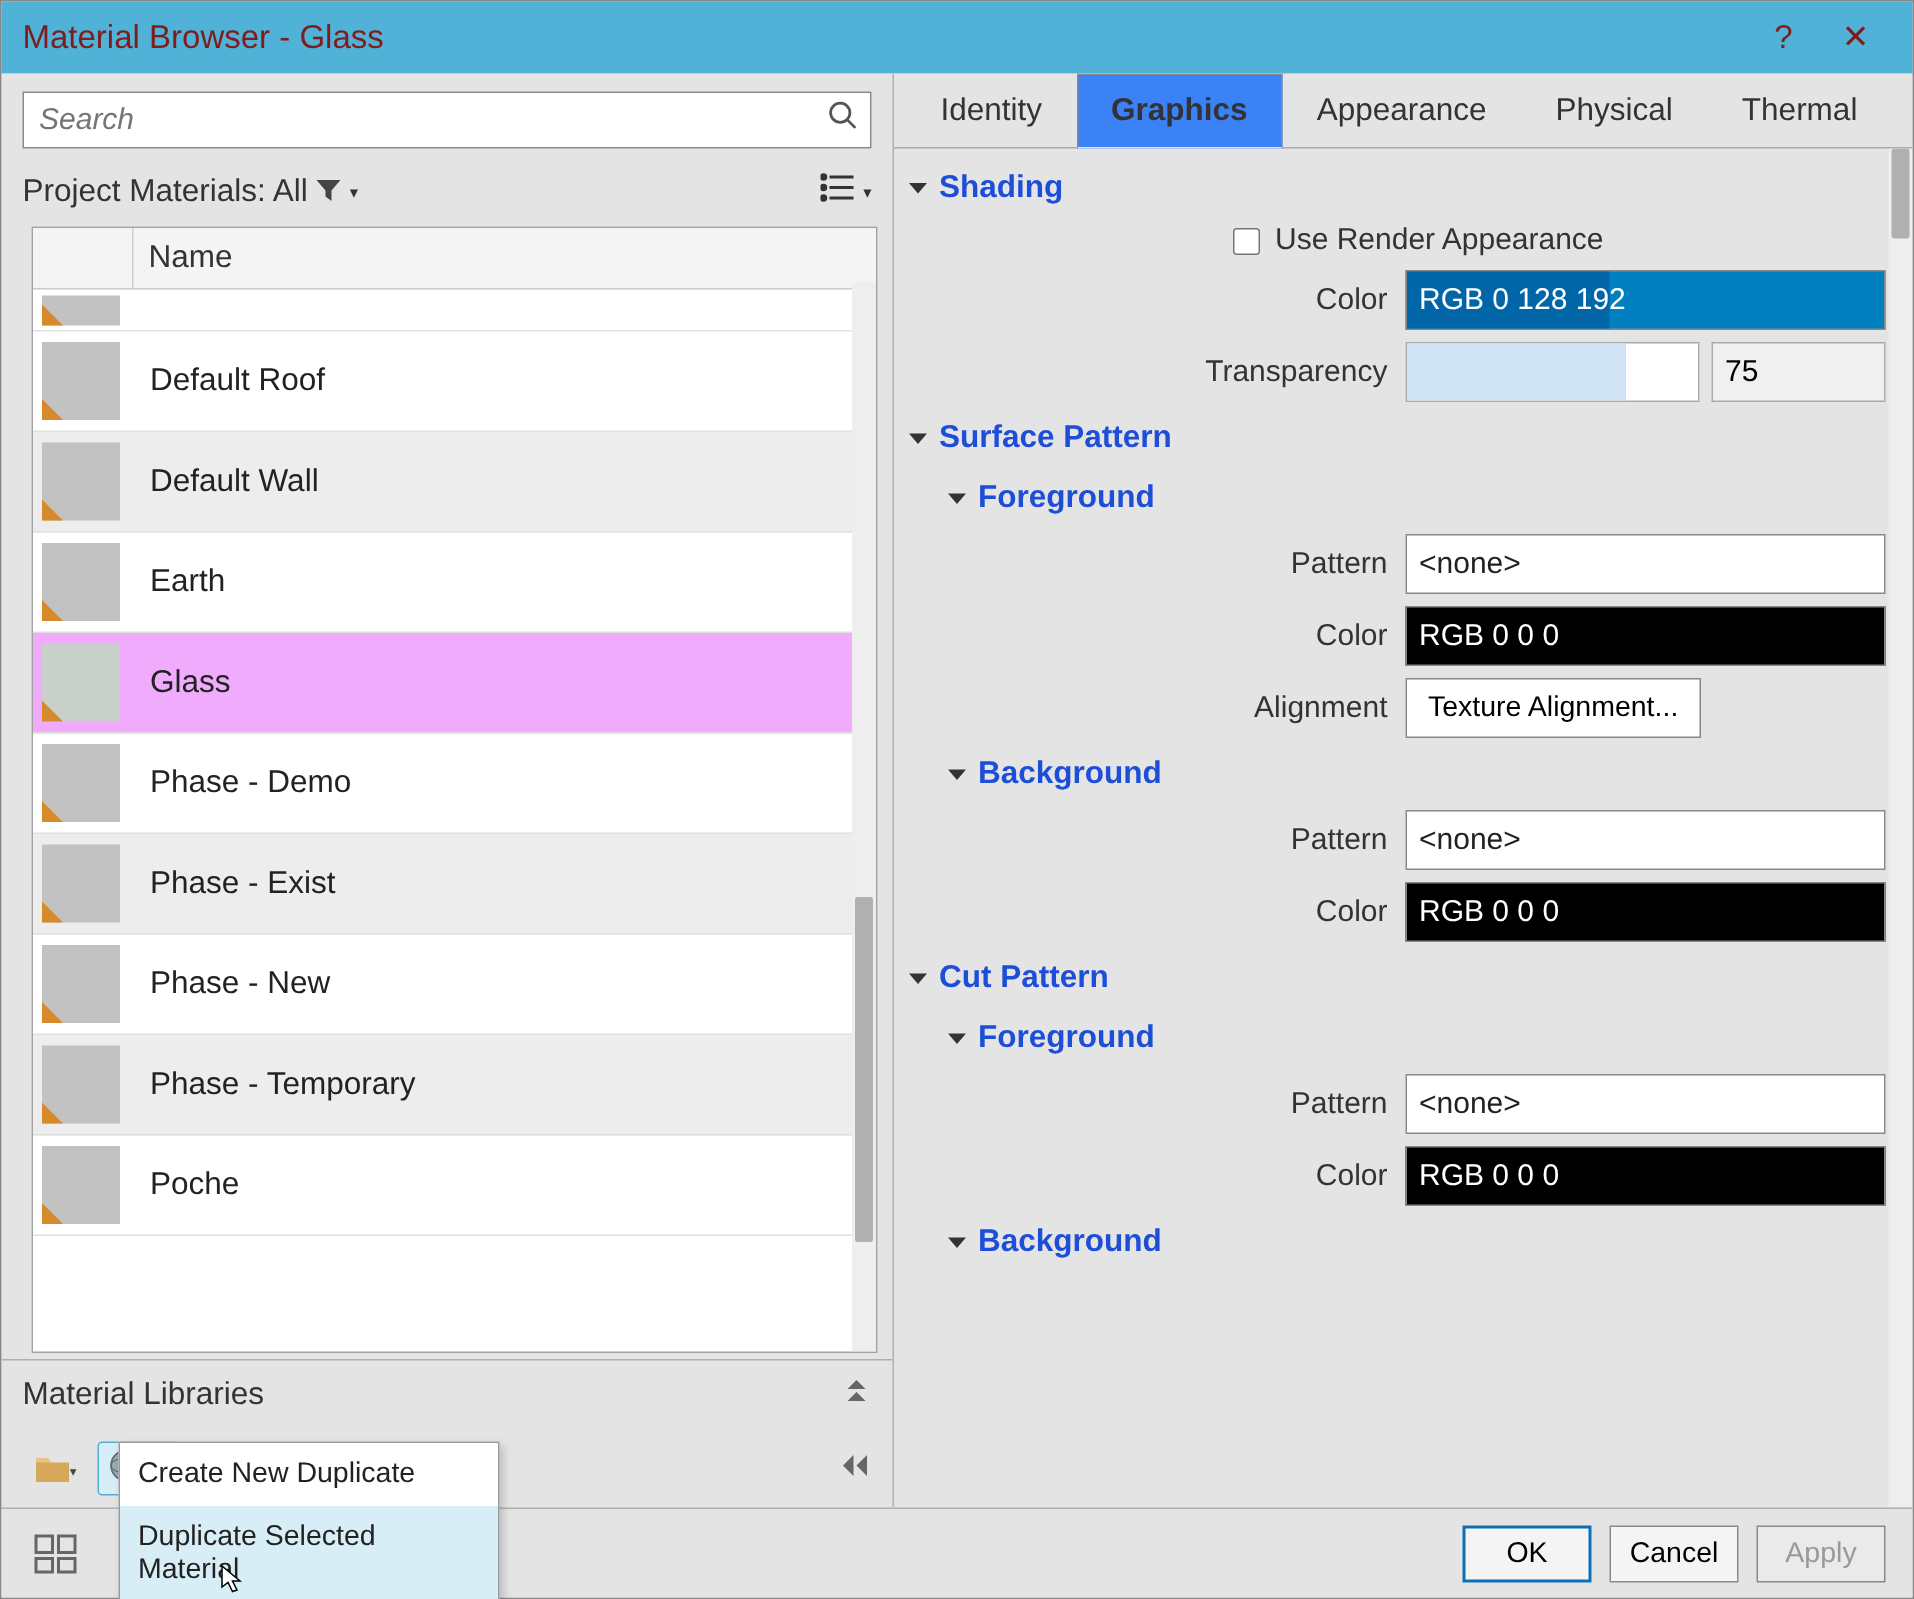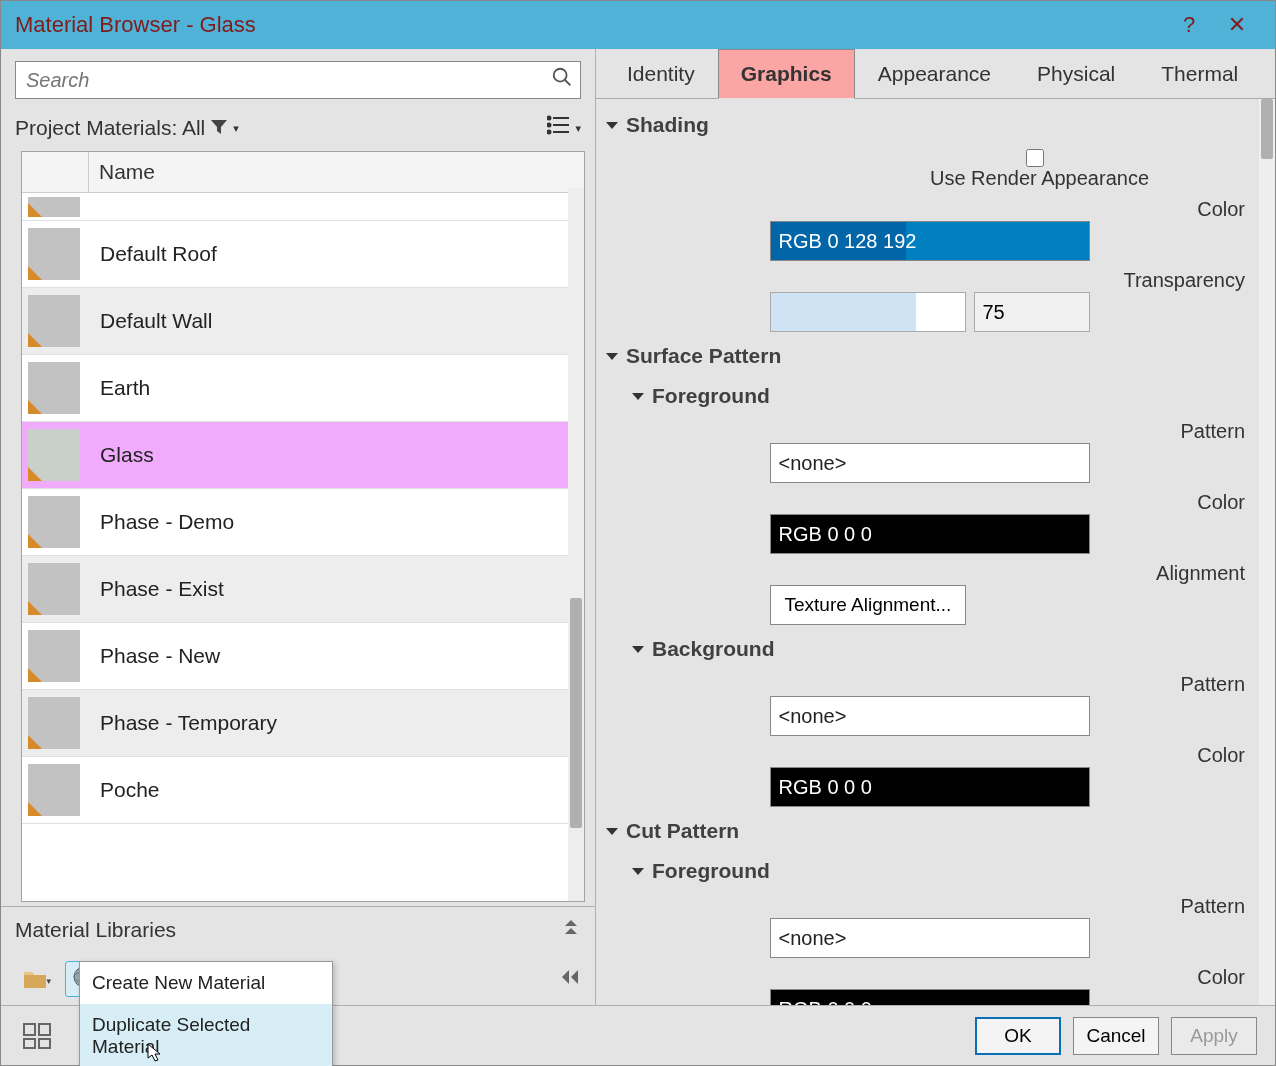--- a/index.html
+++ b/index.html
@@ -53,31 +53,31 @@
 .collapse-icon { margin-left: auto; font-size: 22px; color: #555; }
 
 .folder-icon-svg { width: 26px; height: 22px; }
 .globe-icon-svg { width: 28px; height: 28px; }
 .library-icon-svg { width: 26px; height: 22px; }
 
 .right-panel { flex: 1; display: flex; flex-direction: column; background: #e4e4e4; overflow: hidden; }
 
 .tabs { display: flex; border-bottom: 1px solid #aaa; padding-left: 8px; font-size: 21px; }
 .tab { padding: 12px 22px; color: #333; cursor: pointer; border: 1px solid transparent; border-bottom: none; }
-.tab.active { background: #fca5a5; border: 1px solid #888; border-bottom: 1px solid #e4e4e4; margin-bottom: -1px; font-weight: 600; }
+.tab.active { background: #3b82f6; border: 1px solid #888; border-bottom: 1px solid #e4e4e4; margin-bottom: -1px; font-weight: 600; }
 
 .props { flex: 1; overflow-y: auto; padding: 6px 18px 6px 6px; position: relative; }
 .props-scroll { position: absolute; right: 0; top: 0; bottom: 0; width: 16px; background: #eee; }
 .props-scroll-thumb { position: absolute; left: 2px; right: 2px; top: 0; height: 60px; background: #b0b0b0; border-radius: 2px; }
 
-.section-header { display: flex; align-items: center; font-size: 21px; font-weight: 600; color: #404040; padding: 8px 4px; cursor: pointer; }
+.section-header { display: flex; align-items: center; font-size: 21px; font-weight: 600; color: #1d4ed8; padding: 8px 4px; cursor: pointer; }
 .section-header.sub { padding-left: 30px; font-weight: 600; }
 .triangle { width: 0; height: 0; border-top: 7px solid #333; border-left: 6px solid transparent; border-right: 6px solid transparent; margin-right: 8px; }
 
-.prop-row { display: flex; align-items: center; padding: 4px 0; flex-direction: column; }
+.prop-row { display: flex; align-items: center; padding: 4px 0; }
 .prop-label { width: 210px; text-align: right; padding-right: 12px; font-size: 20px; color: #333; margin-left: auto; }
 .prop-control { width: 320px; }
 
 .checkbox-row { justify-content: flex-start; padding-left: 220px; }
 .checkbox-row input { width: 18px; height: 18px; margin-right: 10px; }
 .checkbox-row label { font-size: 20px; color: #333; }
 
 .color-swatch { height: 40px; border: 1px solid #888; display: flex; align-items: center; padding-left: 8px; font-size: 20px; color: #fff; position: relative; }
 .color-swatch.blue { background: #0080c0; }
 .color-swatch.blue .sel-overlay { position: absolute; left: 0; top: 0; bottom: 0; width: 135px; background: #0066a8; }
@@ -380,21 +380,21 @@
     <div class="bottom-icon">
       <svg width="30" height="28" viewBox="0 0 30 28" fill="none" stroke="#666" stroke-width="2">
           <rect x="2" y="2" width="11" height="11"></rect>
           <rect x="17" y="2" width="11" height="11"></rect>
           <rect x="2" y="17" width="11" height="9"></rect>
           <rect x="17" y="17" width="11" height="9"></rect>
         </svg>
     </div>
 
     <div class="context-menu">
-      <div class="context-item">Create New Material</div>
+      <div class="context-item">Create New Duplicate</div>
       <div class="context-item hover">Duplicate Selected Material</div>
     </div>
 
     <svg class="cursor-arrow" viewBox="0 0 16 20">
         <path fill="#fff" stroke="#000" stroke-width="1" d="M1 1 L1 15 L5 12 L8 18 L11 17 L8 11 L13 11 Z"></path>
       </svg>
 
     <div class="bottom-btns">
       <button class="btn primary">OK</button>
       <button class="btn">Cancel</button>

